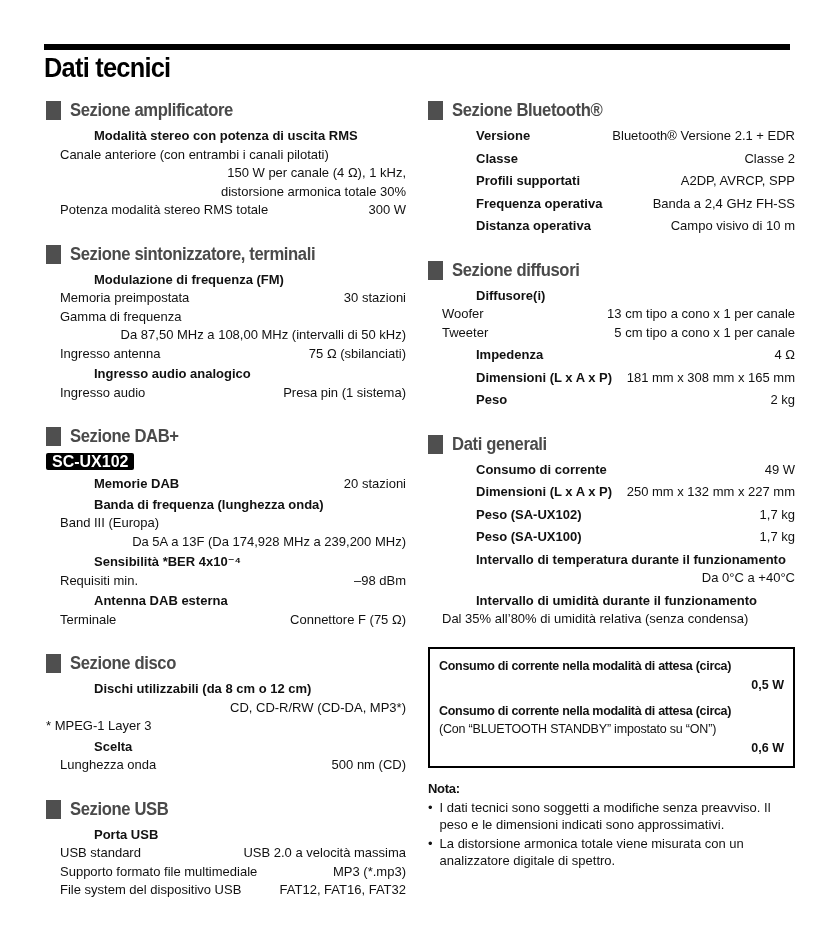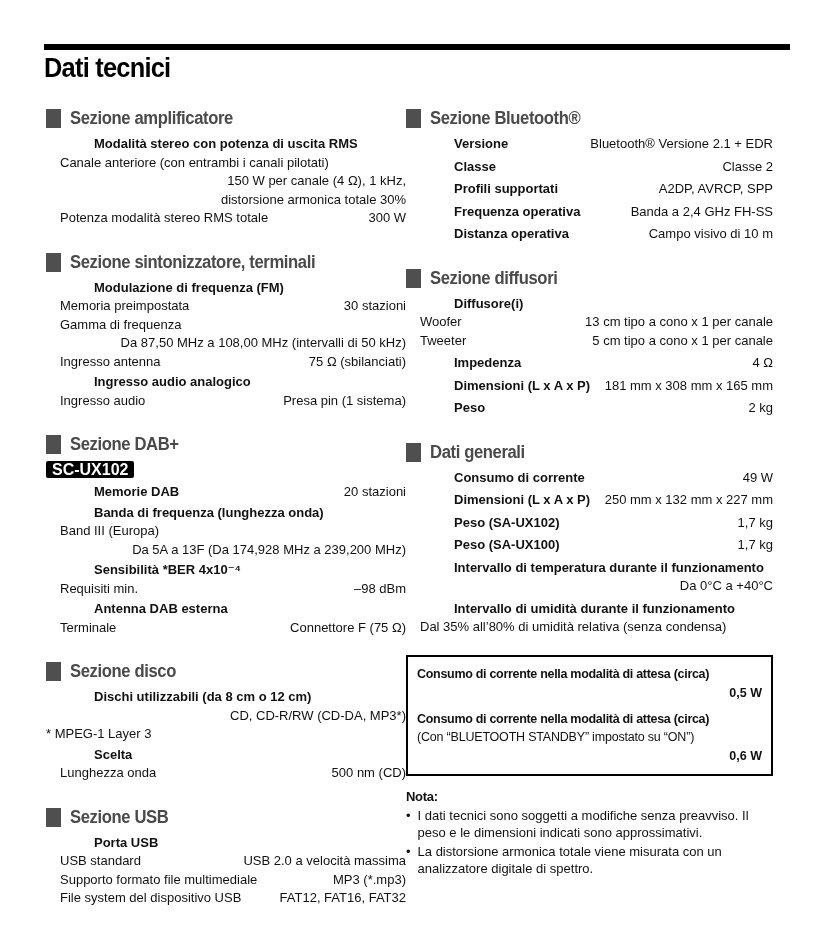--- a/index.html
+++ b/index.html
@@ -7,21 +7,21 @@
     position:relative; width:840px; height:947px; background:#ffffff;
     font-family:"Liberation Sans","DejaVu Sans",sans-serif;
     font-size:13px; color:#111; overflow:hidden;
   }
   .topbar { position:absolute; left:44px; top:44px; width:746px; height:6px; background:#000; }
   .title {
     position:absolute; left:44px; top:53px; margin:0;
     font-size:27px; font-weight:bold; color:#000; letter-spacing:-0.8px;
     transform:scaleX(0.94); transform-origin:left center; white-space:nowrap;
   }
-  .cols { position:absolute; left:46px; top:96px; width:749px; display:flex; }
+  .cols { position:absolute; left:46px; top:88px; width:749px; display:flex; gap:22px; }
   .col { flex:none; }
   .col-left  { width:360px; }
   .col-right { width:367px; }
   .col > :first-child { margin-top:12px; }
 
   .sec { margin-top:24px; }
   .sec-head { display:flex; align-items:center; gap:9px; margin-bottom:6px; }
   .sec-square { width:15px; height:19px; background:#4f4f4f; flex:none; }
   .sec-title {
     font-weight:bold; font-size:17.5px; color:#4a4a4a; letter-spacing:-0.4px;

